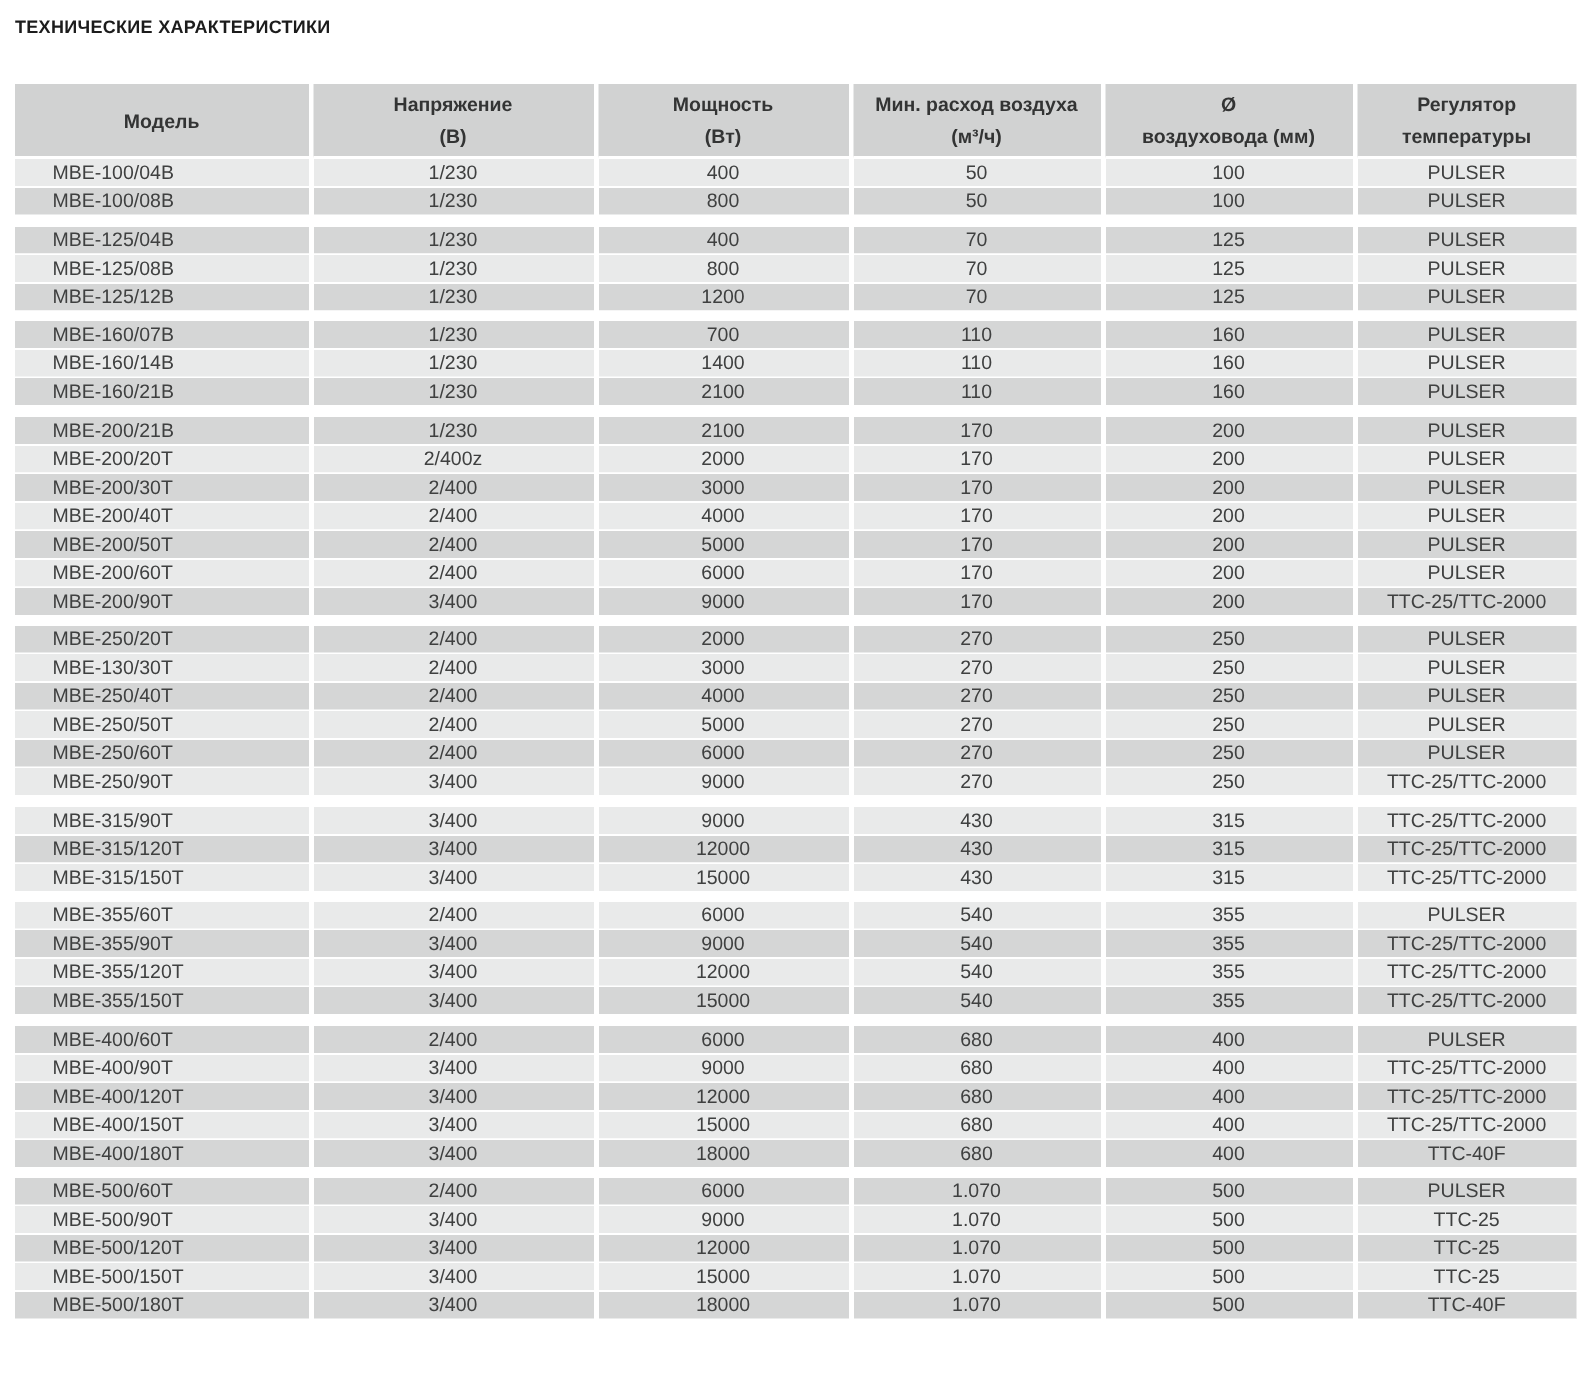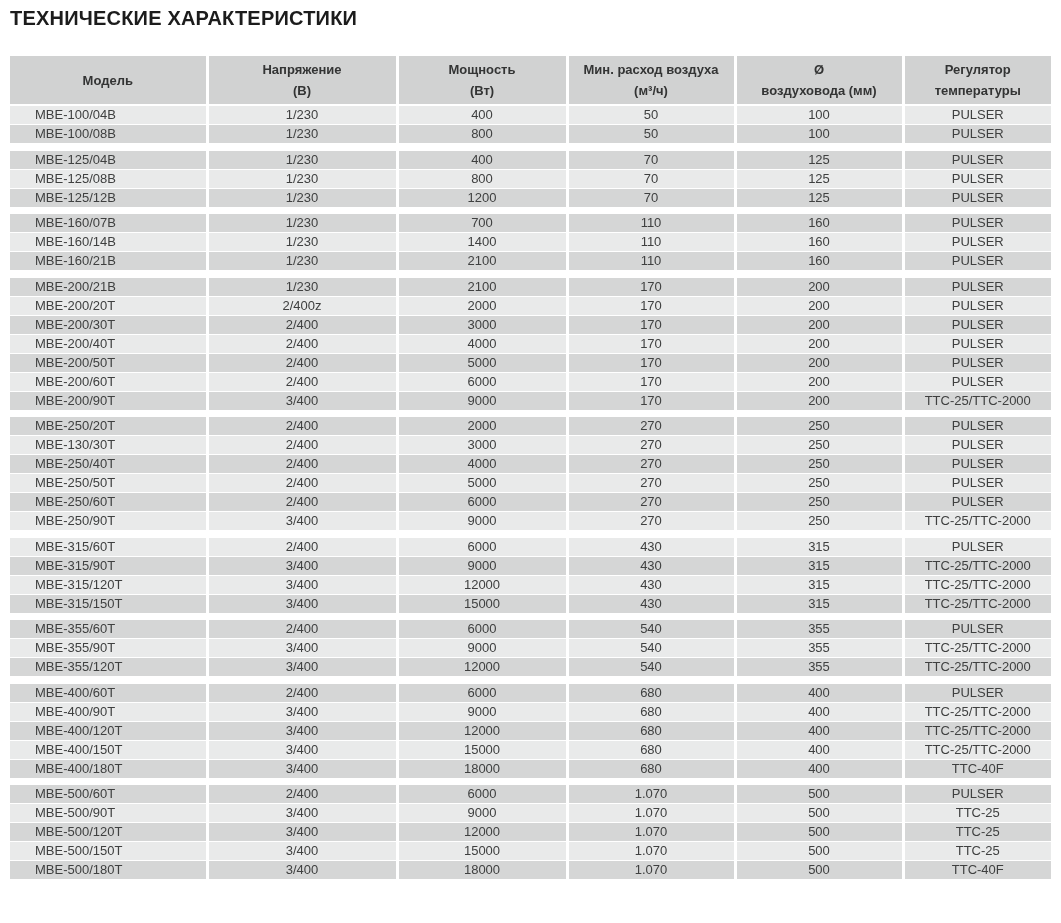--- a/index.html
+++ b/index.html
@@ -17,21 +17,21 @@
     background: #ffffff;
     width: 1061px;
     font-family: "Liberation Sans", "DejaVu Sans", sans-serif;
   }
   .page {
     width: 1061px;
     height: 923px;
     padding: 6px 10px 0 10px;
   }
   .title {
-    font-size: 20px;
+    font-size: 12px;
     font-weight: 700;
     color: var(--title-text);
     letter-spacing: 0.2px;
     margin: 2px 0 0 0;
     line-height: 20px;
   }
   table.specs {
     border-collapse: collapse;
     table-layout: fixed;
     width: 1041px;
@@ -320,28 +320,20 @@
           <td>3/400</td>
           <td>9000</td>
           <td>270</td>
           <td>250</td>
           <td>TTC-25/TTC-2000</td>
         </tr>
         <tr class="spacer">
           <td colspan="6"></td>
         </tr>
         <tr>
-          <td class="model">MBE-315/60T</td>
-          <td>2/400</td>
-          <td>6000</td>
-          <td>430</td>
-          <td>315</td>
-          <td>PULSER</td>
-        </tr>
-        <tr>
           <td class="model">MBE-315/90T</td>
           <td>3/400</td>
           <td>9000</td>
           <td>430</td>
           <td>315</td>
           <td>TTC-25/TTC-2000</td>
         </tr>
         <tr>
           <td class="model">MBE-315/120T</td>
           <td>3/400</td>
@@ -374,20 +366,28 @@
           <td>3/400</td>
           <td>9000</td>
           <td>540</td>
           <td>355</td>
           <td>TTC-25/TTC-2000</td>
         </tr>
         <tr>
           <td class="model">MBE-355/120T</td>
           <td>3/400</td>
           <td>12000</td>
+          <td>540</td>
+          <td>355</td>
+          <td>TTC-25/TTC-2000</td>
+        </tr>
+        <tr>
+          <td class="model">MBE-355/150T</td>
+          <td>3/400</td>
+          <td>15000</td>
           <td>540</td>
           <td>355</td>
           <td>TTC-25/TTC-2000</td>
         </tr>
         <tr class="spacer">
           <td colspan="6"></td>
         </tr>
         <tr>
           <td class="model">MBE-400/60T</td>
           <td>2/400</td>

